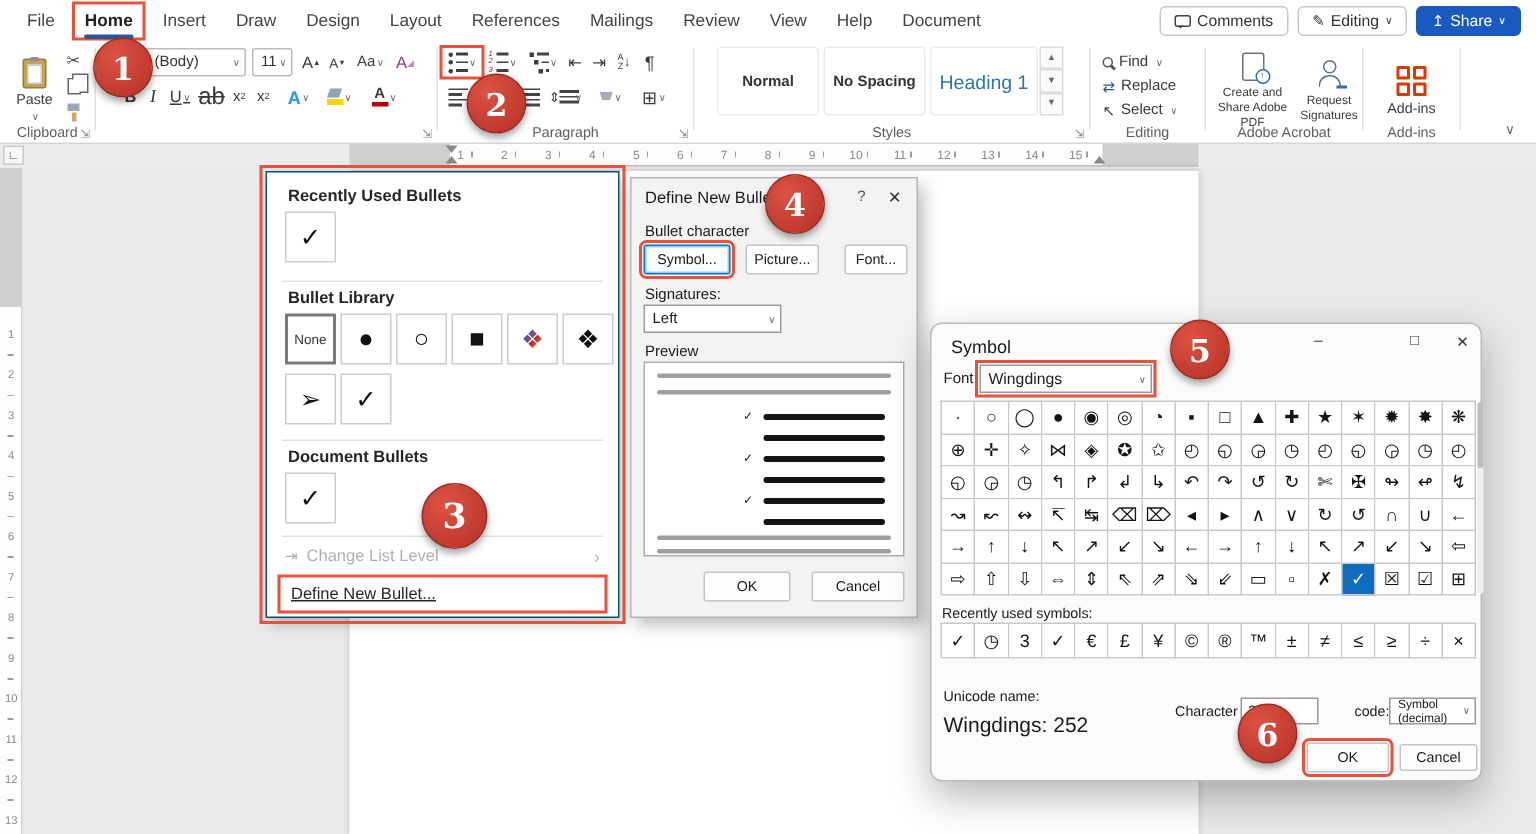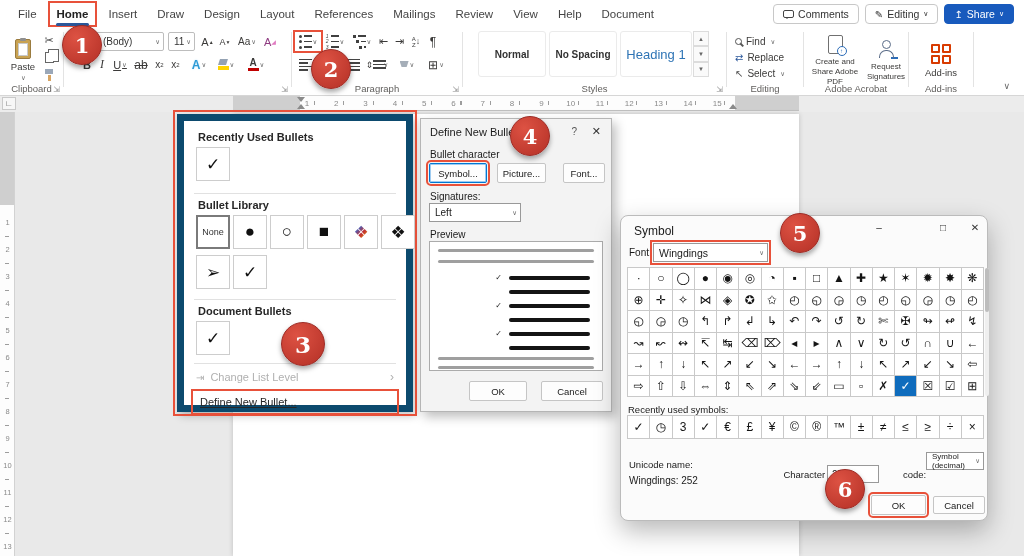--- a/index.html
+++ b/index.html
@@ -109,21 +109,21 @@
   .vruler{position:absolute;left:0;top:112px;width:15px;height:444px;background:#fdfdfd;border-right:1px solid #d2d2d2;
     background-image:linear-gradient(#cfcfcf 0 93px,transparent 93px),repeating-linear-gradient(180deg,#9d9d9d 0 1px,transparent 1px 27px);
     background-size:100% 100%,4px 100%;background-repeat:no-repeat;background-position:0 0,center 124px;}
   .vnum{position:absolute;left:0;width:15px;text-align:center;font-size:7.5px;color:#8a8a8a;}
 
   
   .canvas{position:absolute;left:0;top:112px;width:1024px;height:444px;background:#e9e9e9;}
   .page{position:absolute;left:233px;top:2px;width:566px;height:442px;background:#fff;box-shadow:0 0 5px rgba(0,0,0,.18);}
 
   
-  .bullet-dd{position:absolute;left:177px;top:114px;width:236px;height:298px;background:#fff;border:7px solid #0c4a6e;box-shadow:3px 4px 8px rgba(0,0,0,.22);outline:2px solid #e8513a;outline-offset:2px;z-index:10;font-size:11px;}
+  .bullet-dd{position:absolute;left:177px;top:114px;width:236px;height:298px;background:#fff;border:1px solid #0c4a6e;box-shadow:3px 4px 8px rgba(0,0,0,.22);outline:2px solid #e8513a;outline-offset:2px;z-index:10;font-size:11px;}
   .dd-title{position:absolute;left:14px;font-weight:bold;font-size:11px;color:#262626;}
   .tile-row{position:absolute;left:12px;display:flex;gap:3px;}
   .tile{width:34px;height:34px;border:1px solid #cdcdcd;background:#fff;display:flex;align-items:center;justify-content:center;font-size:17px;color:#111;cursor:pointer;}
   .tile.none{border:2px solid #7a7a7a;font-size:9px;color:#333;}
   .tile.multi span{background:linear-gradient(135deg,#2e6bd6 25%,#c52e2e 55%,#e2b400 85%);-webkit-background-clip:text;background-clip:text;color:transparent;}
   .dd-sep{position:absolute;left:10px;right:10px;height:1px;background:#e1e1e1;}
   .dd-row{position:absolute;left:4px;right:4px;height:22px;display:flex;align-items:center;gap:6px;padding:0 8px;font-size:11px;cursor:pointer;}
   .dd-row.disabled{color:#b0b0b0;cursor:default;}
   .dd-row .right{margin-left:auto;font-size:12px;color:#b0b0b0;}
   .dd-row.define{color:#262626;outline:2px solid #e8513a;outline-offset:-1px;height:24px;}
@@ -152,25 +152,25 @@
   .sym-combo{position:absolute;left:32px;top:27px;width:115px;height:19px;font-size:10.5px;}
   .sym-grid{position:absolute;left:6px;top:51px;width:357px;display:grid;grid-template-columns:repeat(16,1fr);border-top:1px solid #c9c9c9;border-left:1px solid #c9c9c9;background:#fff;}
   .sym-cell{height:21.5px;border-right:1px solid #c9c9c9;border-bottom:1px solid #c9c9c9;display:flex;align-items:center;justify-content:center;font-size:12px;color:#141414;cursor:pointer;background:#fff;}
   .sym-cell.sel{background:#0f6cbd;color:#fff;}
   .sym-scroll{position:absolute;left:364px;top:52px;width:4px;height:128px;background:#efefef;border-radius:2px;}
   .sym-thumb{position:absolute;left:0;top:0;width:4px;height:44px;background:#bdbdbd;border-radius:2px;}
   .recent-lab{position:absolute;left:7px;top:188px;font-size:9.5px;color:#1a1a1a;}
   .recent-row{position:absolute;left:6px;top:199px;width:357px;display:grid;grid-template-columns:repeat(16,1fr);border-top:1px solid #c9c9c9;border-left:1px solid #c9c9c9;background:#fff;}
   .recent-row .sym-cell{height:23px;}
   .uni-lab{position:absolute;left:8px;top:243px;font-size:9.5px;color:#1a1a1a;}
-  .uni-val{position:absolute;left:8px;top:259px;font-size:10px;color:#1a1a1a;}
+  .uni-val{position:absolute;left:8px;top:259px;font-size:14px;color:#1a1a1a;}
   .cc-lab{position:absolute;left:150px;top:253px;width:80px;text-align:right;font-size:9.5px;color:#1a1a1a;}
   .cc-input{position:absolute;left:206px;top:249px;width:52px;height:18px;border:1px solid #999;background:#fff;font-family:inherit;font-size:10px;padding:0 4px;color:#1a1a1a;}
   .from-lab{position:absolute;left:282px;top:253px;font-size:9.5px;color:#1a1a1a;}
-  .from-combo{position:absolute;left:305px;top:236px;width:58px;height:18px;font-size:8px;}
+  .from-combo{position:absolute;left:305px;top:249px;width:58px;height:18px;font-size:8px;}
   .sym-ok{left:250px;top:279px;width:55px;height:20px;}
   .sym-cancel{left:312px;top:280px;width:52px;height:18px;}
 
   .combo-box{border:1px solid #999;background:#fff;display:flex;align-items:center;padding:0 3px 0 5px;color:#1a1a1a;cursor:pointer;}
   .combo-box .dd{margin-left:auto;}
 
   
   .step{position:absolute;width:40px;height:40px;border-radius:50%;background:radial-gradient(circle at 35% 30%,#dd5243,#b43026);border:1px solid #9c2a24;color:#fff;font-family:"DejaVu Serif",serif;font-weight:bold;font-size:21px;display:flex;align-items:center;justify-content:center;box-shadow:0 3px 5px rgba(0,0,0,.35);z-index:40;}
 </style>
 </head>
@@ -253,21 +253,21 @@
       <button class="rbtn fx" style="left:16px;top:28px;width:14px;height:17px;">
           <span>B</span>
         </button>
       <button class="rbtn" style="left:32px;top:28px;width:12px;height:17px;font-style:italic;font-family:'Liberation Serif',serif;font-size:12px;">
           <span>I</span>
         </button>
       <button class="rbtn" style="left:46px;top:28px;width:20px;height:17px;text-decoration:underline;font-size:11px;">
           <span>U</span>
           <span class="dd">∨</span>
         </button>
-      <button class="rbtn" style="left:68px;top:28px;width:18px;height:17px;text-decoration:line-through;font-size:12px;">ab</button>
+      <button class="rbtn" style="left:68px;top:28px;width:18px;height:17px;text-decoration:line-through;font-size:16px;">ab</button>
       <button class="rbtn" style="left:88px;top:28px;width:15px;height:17px;font-size:10px;">x<sub style="font-size:6px;">2</sub></button>
       <button class="rbtn" style="left:104px;top:28px;width:15px;height:17px;font-size:10px;">x<sup style="font-size:6px;">2</sup></button>
       <button class="rbtn" style="left:124px;top:28px;width:22px;height:17px;">
           <span style="font-size:12px;font-weight:bold;color:#2e9bd6;text-shadow:0 0 2px #bfe3f7;">A</span>
           <span class="dd">∨</span>
         </button>
       <button class="rbtn" style="left:150px;top:28px;width:24px;height:17px;">
         <span class="clr-stack">
             <span class="hl-pen"></span>
             <span class="clr-bar" style="background:#ffd400;"></span>

